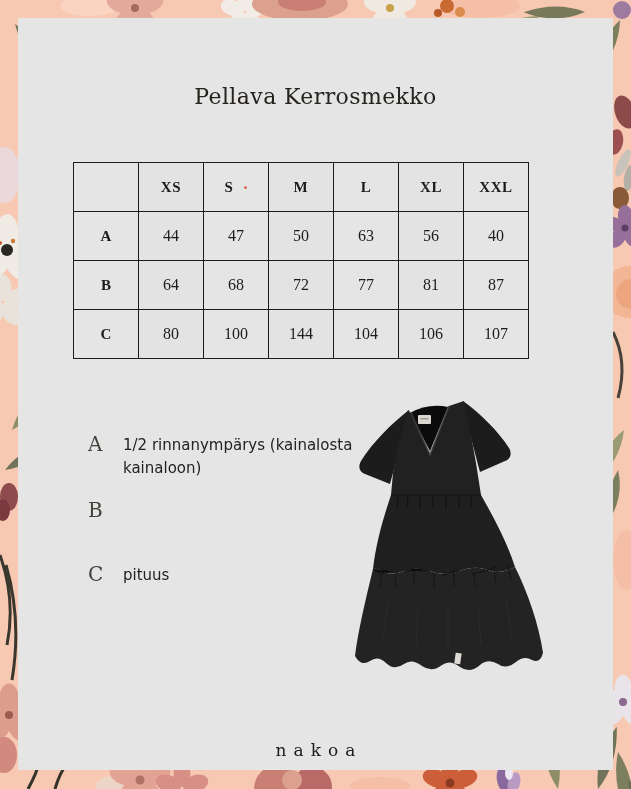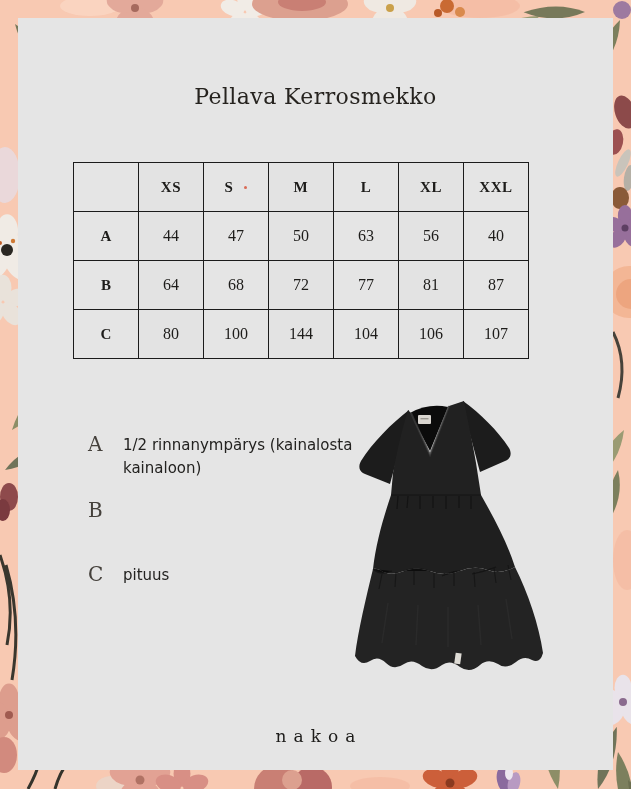--- a/index.html
+++ b/index.html
@@ -40,21 +40,21 @@
   .legend-item.b{margin-top:19px;}
   .legend-item.c{margin-top:40px;}
   .key{
     font-family:"DejaVu Serif",serif;font-size:20px;line-height:1.2;
     color:#45413c;width:18px;flex:0 0 auto;
   }
   .txt{font-family:"DejaVu Sans",sans-serif;font-size:15px;line-height:1.5;padding-top:2px;}
   .txt.wrap{width:250px;text-align:left;}
   .dress{position:absolute;left:330px;top:375px;}
   .brand{
-    position:absolute;left:0;bottom:24px;width:100%;text-align:center;
+    position:absolute;left:0;bottom:10px;width:100%;text-align:center;
     font-family:"DejaVu Serif",serif;font-size:17px;letter-spacing:7px;
     padding-left:7px;box-sizing:border-box;color:#1c1b19;
   }
 </style>
 </head>
 <body>
 
 <svg class="floral" viewBox="0 0 631 789" xmlns="http://www.w3.org/2000/svg" aria-hidden="true">
   <rect width="631" height="789" fill="#f8c9b2"></rect>
   <defs>

